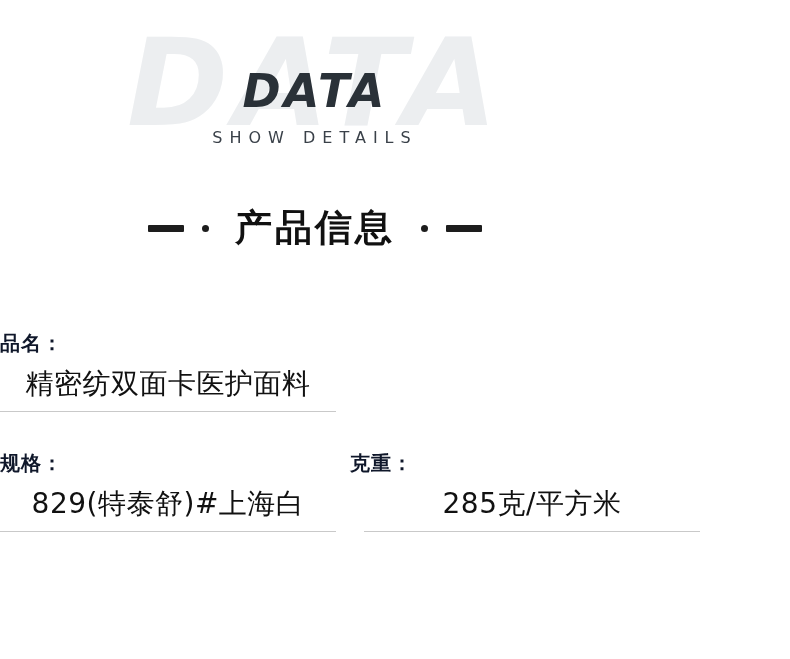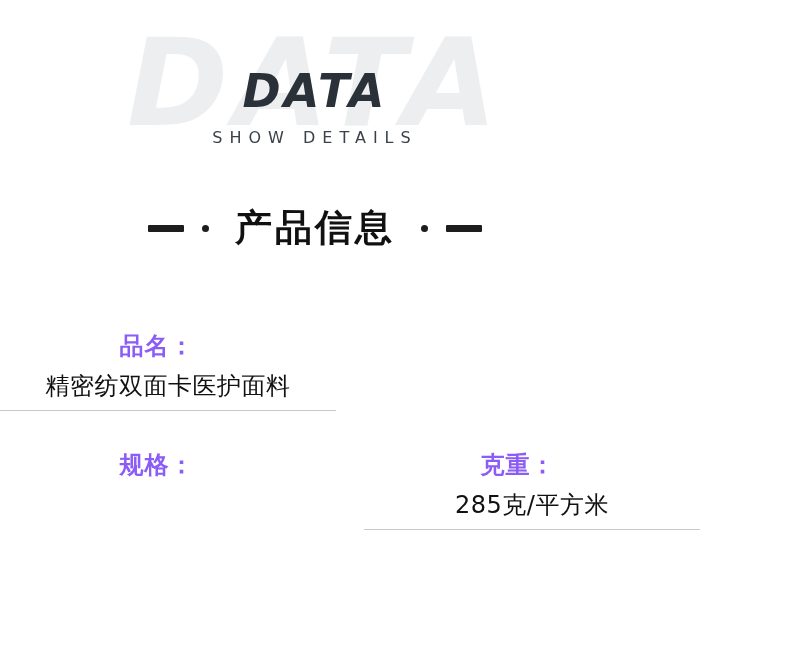--- a/index.html
+++ b/index.html
@@ -119,31 +119,31 @@
     margin-bottom: 38px;
   }
 
   .spec-cell {
     width: 50%;
     box-sizing: border-box;
   }
 
   .spec-label {
     font-family: "DejaVu Sans", sans-serif;
-    font-size: 24px;
-    font-weight: bold;
-    color: #8b5cf6;
-    text-align: center;
+    font-size: 20px;
+    font-weight: bold;
+    color: #0f172a;
+    text-align: left;
     margin-bottom: 8px;
     letter-spacing: 1px;
   }
 
   .spec-value {
     font-family: "DejaVu Sans", sans-serif;
-    font-size: 24px;
+    font-size: 28px;
     color: #111111;
     text-align: center;
     padding-bottom: 8px;
     border-bottom: 1px solid #c9c9c9;
     letter-spacing: 0.5px;
     white-space: nowrap;
   }
 
   .spec-cell.left .spec-label { padding-right: 36px; }
   .spec-cell.right .spec-label { padding-right: 14px; }
@@ -175,20 +175,21 @@
     <div class="spec-row">
       <div class="spec-cell left">
         <div class="spec-label">品名：</div>
         <div class="spec-value">精密纺双面卡医护面料</div>
       </div>
     </div>
 
     <div class="spec-row">
       <div class="spec-cell left">
         <div class="spec-label">规格：</div>
+        <div class="spec-value">829(特泰舒)#上海白</div>
       </div>
       <div class="spec-cell right">
         <div class="spec-label">克重：</div>
         <div class="spec-value">285克/平方米</div>
       </div>
     </div>
 
     <div class="spec-row">
       <div class="spec-cell right">
       </div>

